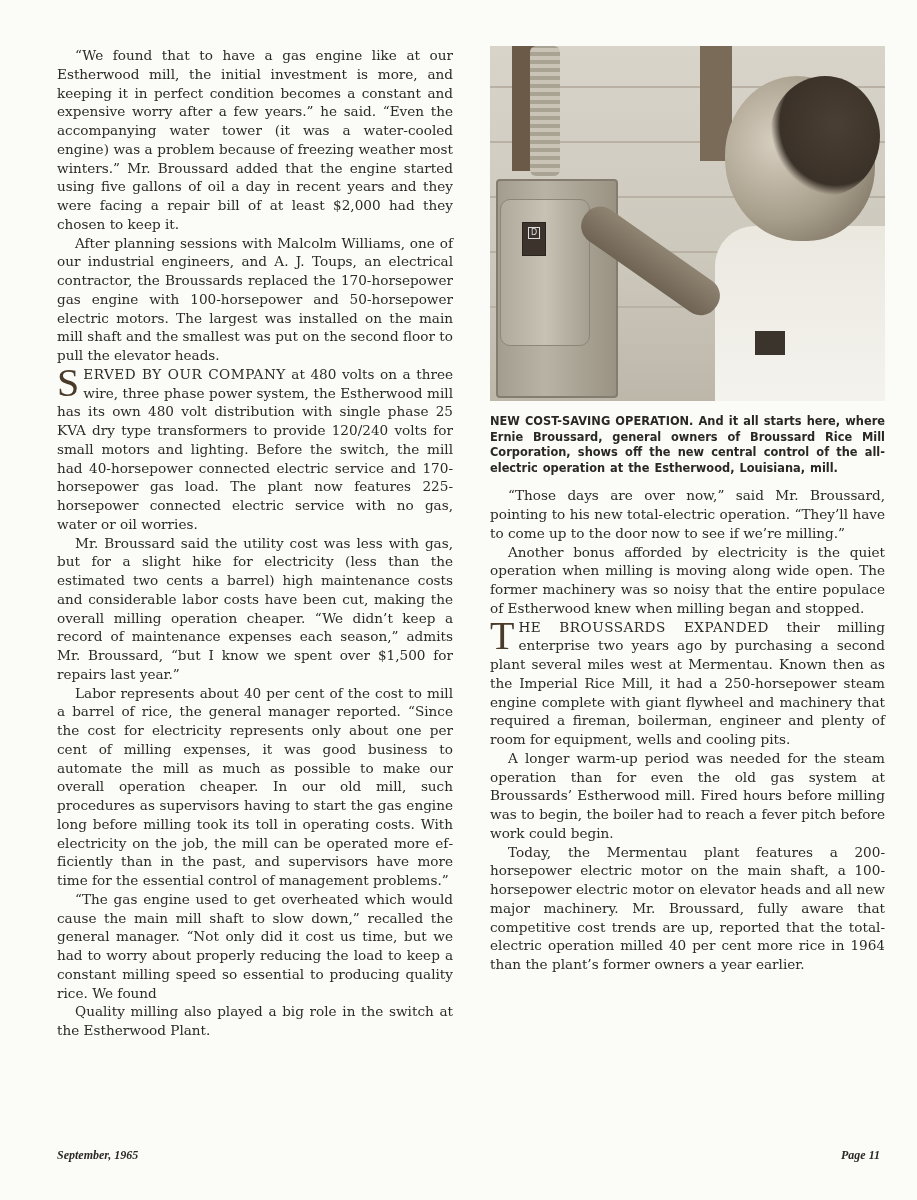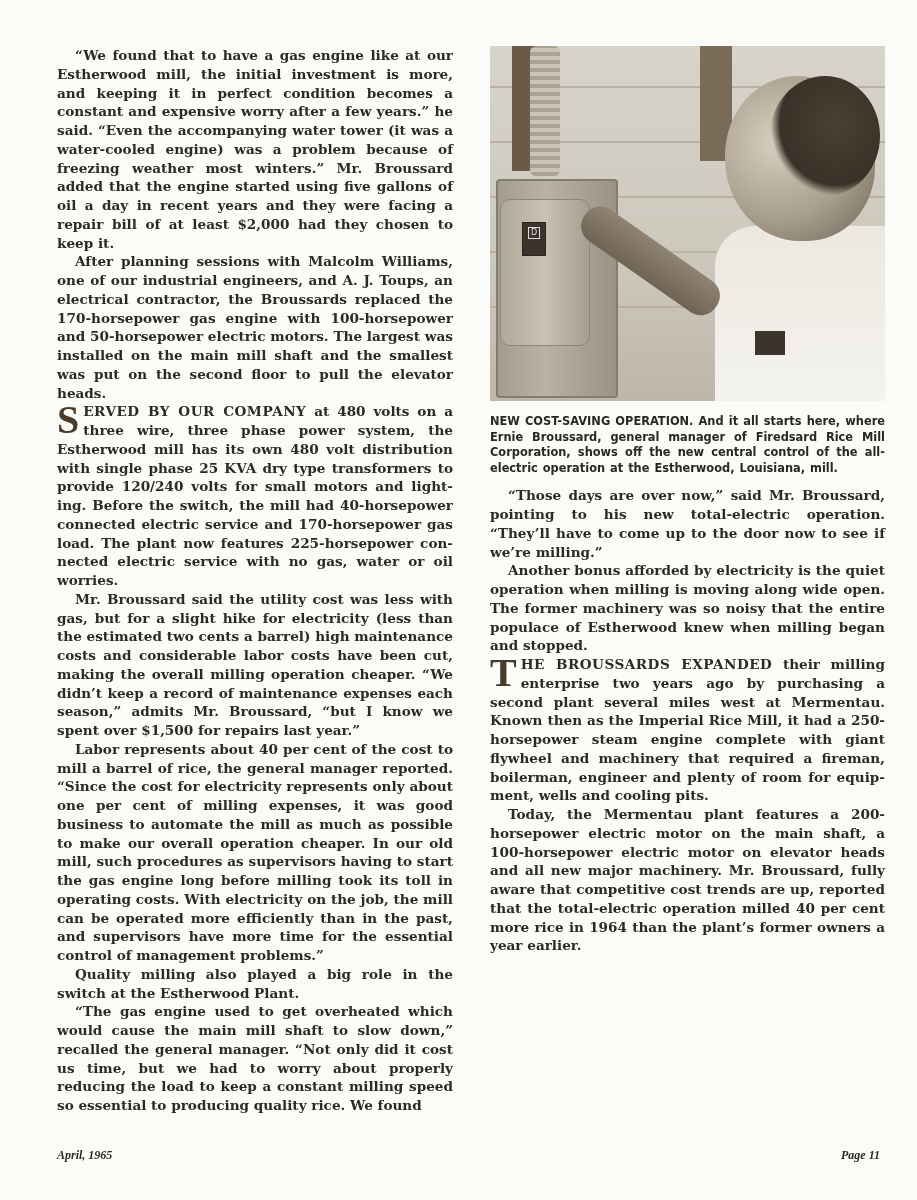--- a/index.html
+++ b/index.html
@@ -12,21 +12,21 @@
   }
   .col-left {
     position: absolute; left: 57px; top: 46px; width: 396px;
     font-size: 13.6px; line-height: 18.75px; text-align: justify;
     hyphens: manual;
   }
   .col-right {
     position: absolute; left: 490px; top: 46px; width: 395px;
     font-size: 13.6px; line-height: 18.75px; text-align: justify;
   }
-  p { margin: 0; text-indent: 18px; font-weight: bold; }
+  p { margin: 0; text-indent: 18px; }
   p.noindent { text-indent: 0; }
   p.dropcap-para { text-indent: 0; }
   .dropcap {
     float: left; font-size: 40px; line-height: 32px; margin: 2px 4px 0 0;
     color: #4a3a2a; font-family: "Liberation Serif", "DejaVu Serif", serif;
   }
   .smallcaps { letter-spacing: 0.5px; }
   .photo {
     width: 395px; height: 355px; position: relative; overflow: hidden;
     background: linear-gradient(180deg, #d8d4ca 0%, #cdc8bc 60%, #bdb7aa 100%);
@@ -102,22 +102,22 @@
 <body>
 
 <div class="col-left">
   <p class="noindent" style="text-indent:18px">“We found that to have a gas engine like at our Estherwood mill, the initial investment is more, and keeping it in perfect condition becomes a constant and expensive worry after a few years.” he said. “Even the accompanying water tower (it was a water-cooled engine) was a problem because of freezing weather most winters.” Mr. Broussard added that the engine started using five gallons of oil a day in recent years and they were facing a repair bill of at least $2,000 had they chosen to keep it.</p>
   <p>After planning sessions with Malcolm Williams, one of our industrial engineers, and A. J. Toups, an electrical contractor, the Broussards replaced the 170-horsepower gas engine with 100-horse­power and 50-horsepower electric motors. The largest was installed on the main mill shaft and the smallest was put on the second floor to pull the elevator heads.</p>
   <p class="dropcap-para">
     <span class="dropcap">S</span><span class="smallcaps">ERVED BY OUR COMPANY</span><span> at 480 volts on a three wire, three phase power system, the Estherwood mill has its own 480 volt distribution with single phase 25 KVA dry type transformers to provide 120/240 volts for small motors and light­ing. Before the switch, the mill had 40-horsepower connected electric service and 170-horsepower gas load. The plant now features 225-horsepower con­nected electric service with no gas, water or oil worries.</span>
   </p>
   <p>Mr. Broussard said the utility cost was less with gas, but for a slight hike for electricity (less than the estimated two cents a barrel) high main­tenance costs and considerable labor costs have been cut, making the overall milling operation cheaper. “We didn’t keep a record of maintenance expenses each season,” admits Mr. Broussard, “but I know we spent over $1,500 for repairs last year.”</p>
   <p>Labor represents about 40 per cent of the cost to mill a barrel of rice, the general manager re­ported. “Since the cost for electricity represents only about one per cent of milling expenses, it was good business to automate the mill as much as possible to make our overall operation cheaper. In our old mill, such procedures as supervisors having to start the gas engine long before mill­ing took its toll in operating costs. With electri­city on the job, the mill can be operated more ef­ficiently than in the past, and supervisors have more time for the essential control of management problems.”</p>
+  <p>“The gas engine used to get overheated which would cause the main mill shaft to slow down,” recalled the general manager. “Not only did it cost us time, but we had to worry about properly reducing the load to keep a constant milling speed so essential to producing quality rice. We found</p>
   <p>Quality milling also played a big role in the switch at the Estherwood Plant.</p>
-  <p>“The gas engine used to get overheated which would cause the main mill shaft to slow down,” recalled the general manager. “Not only did it cost us time, but we had to worry about properly reducing the load to keep a constant milling speed so essential to producing quality rice. We found</p>
 </div>
 
 <div class="col-right">
   <div class="photo" title="Ernie Broussard operating electrical control box">
     <div class="wall-line" style="top:40px"></div>
     <div class="wall-line" style="top:95px"></div>
     <div class="wall-line" style="top:150px"></div>
     <div class="wall-line" style="top:205px"></div>
     <div class="wall-line" style="top:260px"></div>
     <div class="bracket"></div>
@@ -127,23 +127,24 @@
     <div class="box-door"></div>
     <div class="label-plate">
       <span class="logo">D</span>
     </div>
     <div class="shirt"></div>
     <div class="arm"></div>
     <div class="head"></div>
     <div class="hair"></div>
     <div class="pocket-tag"></div>
   </div>
-  <div class="caption">NEW COST-SAVING OPERATION. And it all starts here, where Ernie Broussard, general manager of Fired­sard Rice Mill Corporation, shows off the new central control of the all-electric operation at the Estherwood, Louisiana, mill.</div>
+  <div class="caption">NEW COST-SAVING OPERATION. And it all starts here, where Ernie Broussard, general owners of Brous­sard Rice Mill Corporation, shows off the new central control of the all-electric operation at the Estherwood, Louisiana, mill.</div>
   <p>“Those days are over now,” said Mr. Broussard, pointing to his new total-electric operation. “They’ll have to come up to the door now to see if we’re milling.”</p>
   <p>Another bonus afforded by electricity is the quiet operation when milling is moving along wide open. The former machinery was so noisy that the entire populace of Estherwood knew when milling began and stopped.</p>
   <p class="dropcap-para">
     <span class="dropcap">T</span><span class="smallcaps">HE BROUSSARDS EXPANDED</span><span> their milling enterprise two years ago by purchasing a second plant several miles west at Mermentau. Known then as the Imperial Rice Mill, it had a 250-horsepower steam engine complete with giant flywheel and machinery that required a fireman, boilerman, engineer and plenty of room for equip­ment, wells and cooling pits.</span>
   </p>
+  <p>A longer warm-up period was needed for the steam operation than for even the old gas system at Broussards’ Estherwood mill. Fired hours be­fore milling was to begin, the boiler had to reach a fever pitch before work could begin.</p>
   <p>Today, the Mermentau plant features a 200-horsepower electric motor on the main shaft, a 100-horsepower electric motor on elevator heads and all new major machinery. Mr. Broussard, fully aware that competitive cost trends are up, reported that the total-electric operation milled 40 per cent more rice in 1964 than the plant’s form­er owners a year earlier.</p>
 </div>
 
-<div class="footer-left">April, 1965</div>
+<div class="footer-left">September, 1965</div>
 <div class="footer-right">Page 11</div>
 
 </body></html>

